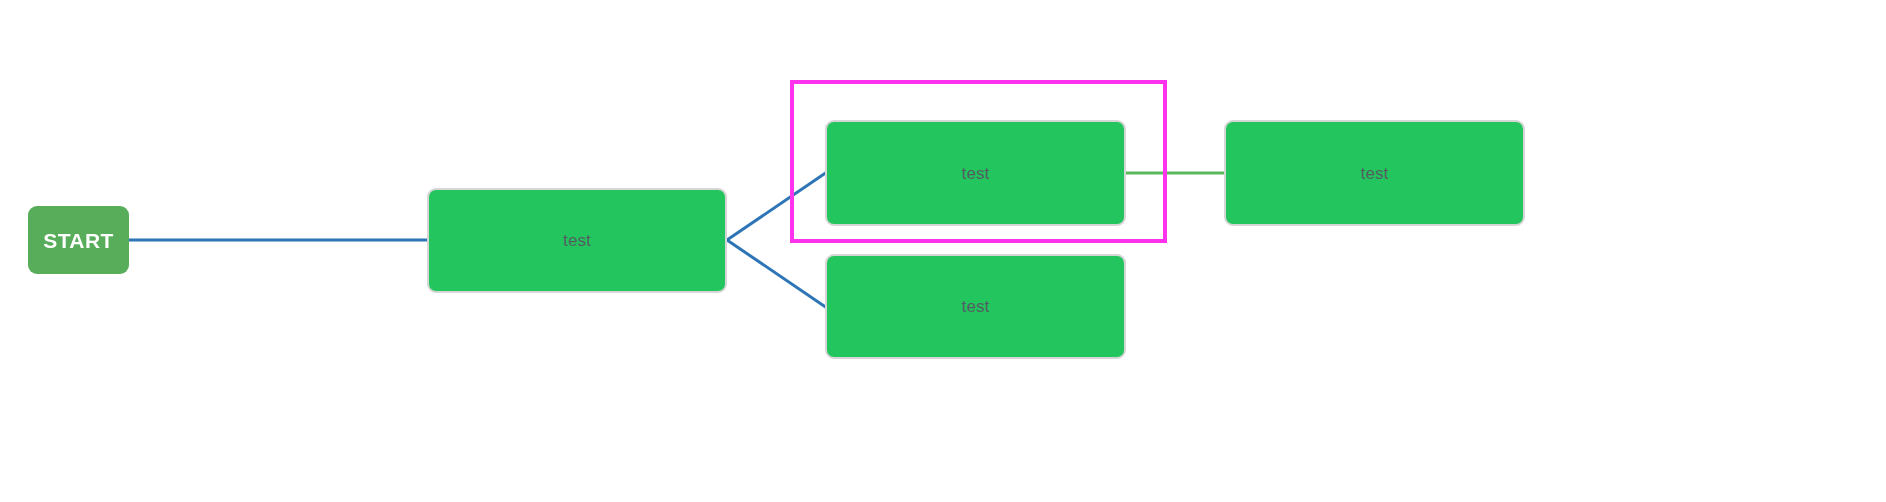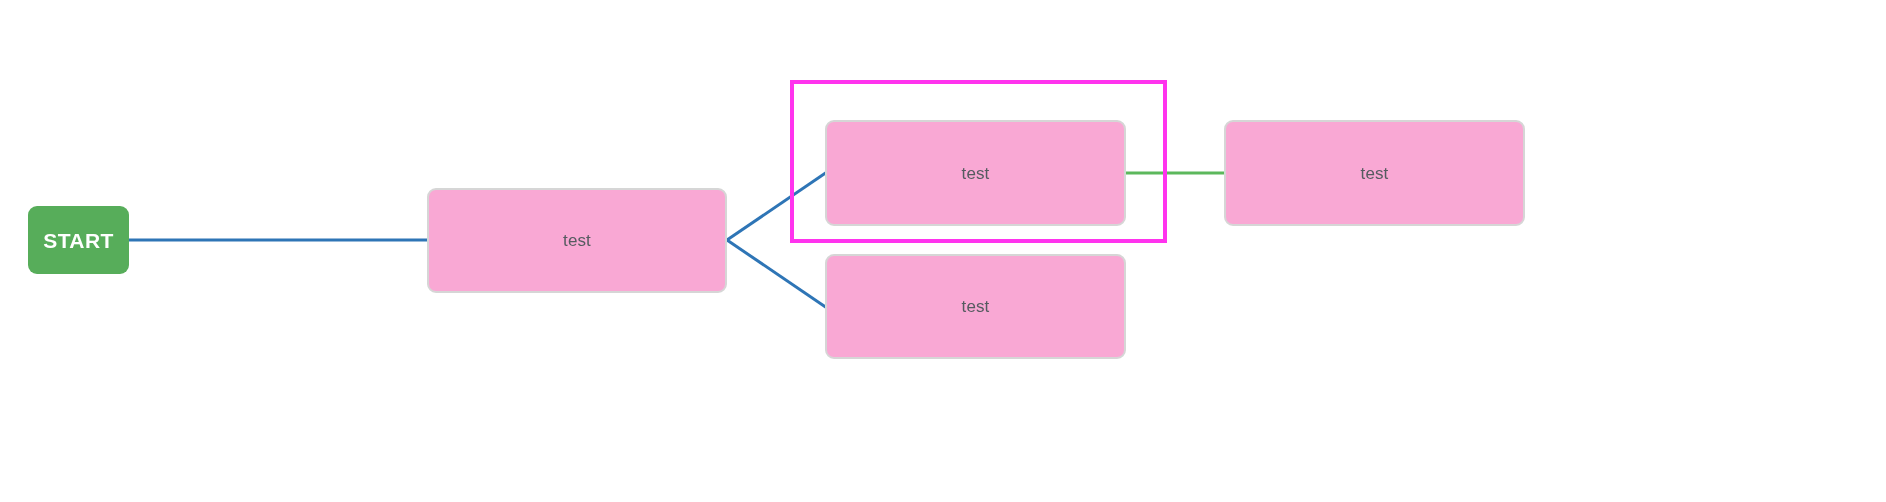--- a/index.html
+++ b/index.html
@@ -36,21 +36,21 @@
     position: absolute;
     box-sizing: border-box;
     display: flex;
     align-items: center;
     justify-content: center;
     border-radius: 9px;
     z-index: 3;
   }
 
   .node-task {
-    background: #f9a8d4;
+    background: #22c55e;
     border: 2px solid #d6d6d6;
   }
 
   .node-task .node-label {
     font-size: 17px;
     color: #555b60;
     font-weight: 400;
     letter-spacing: 0.1px;
     line-height: 1;
   }

